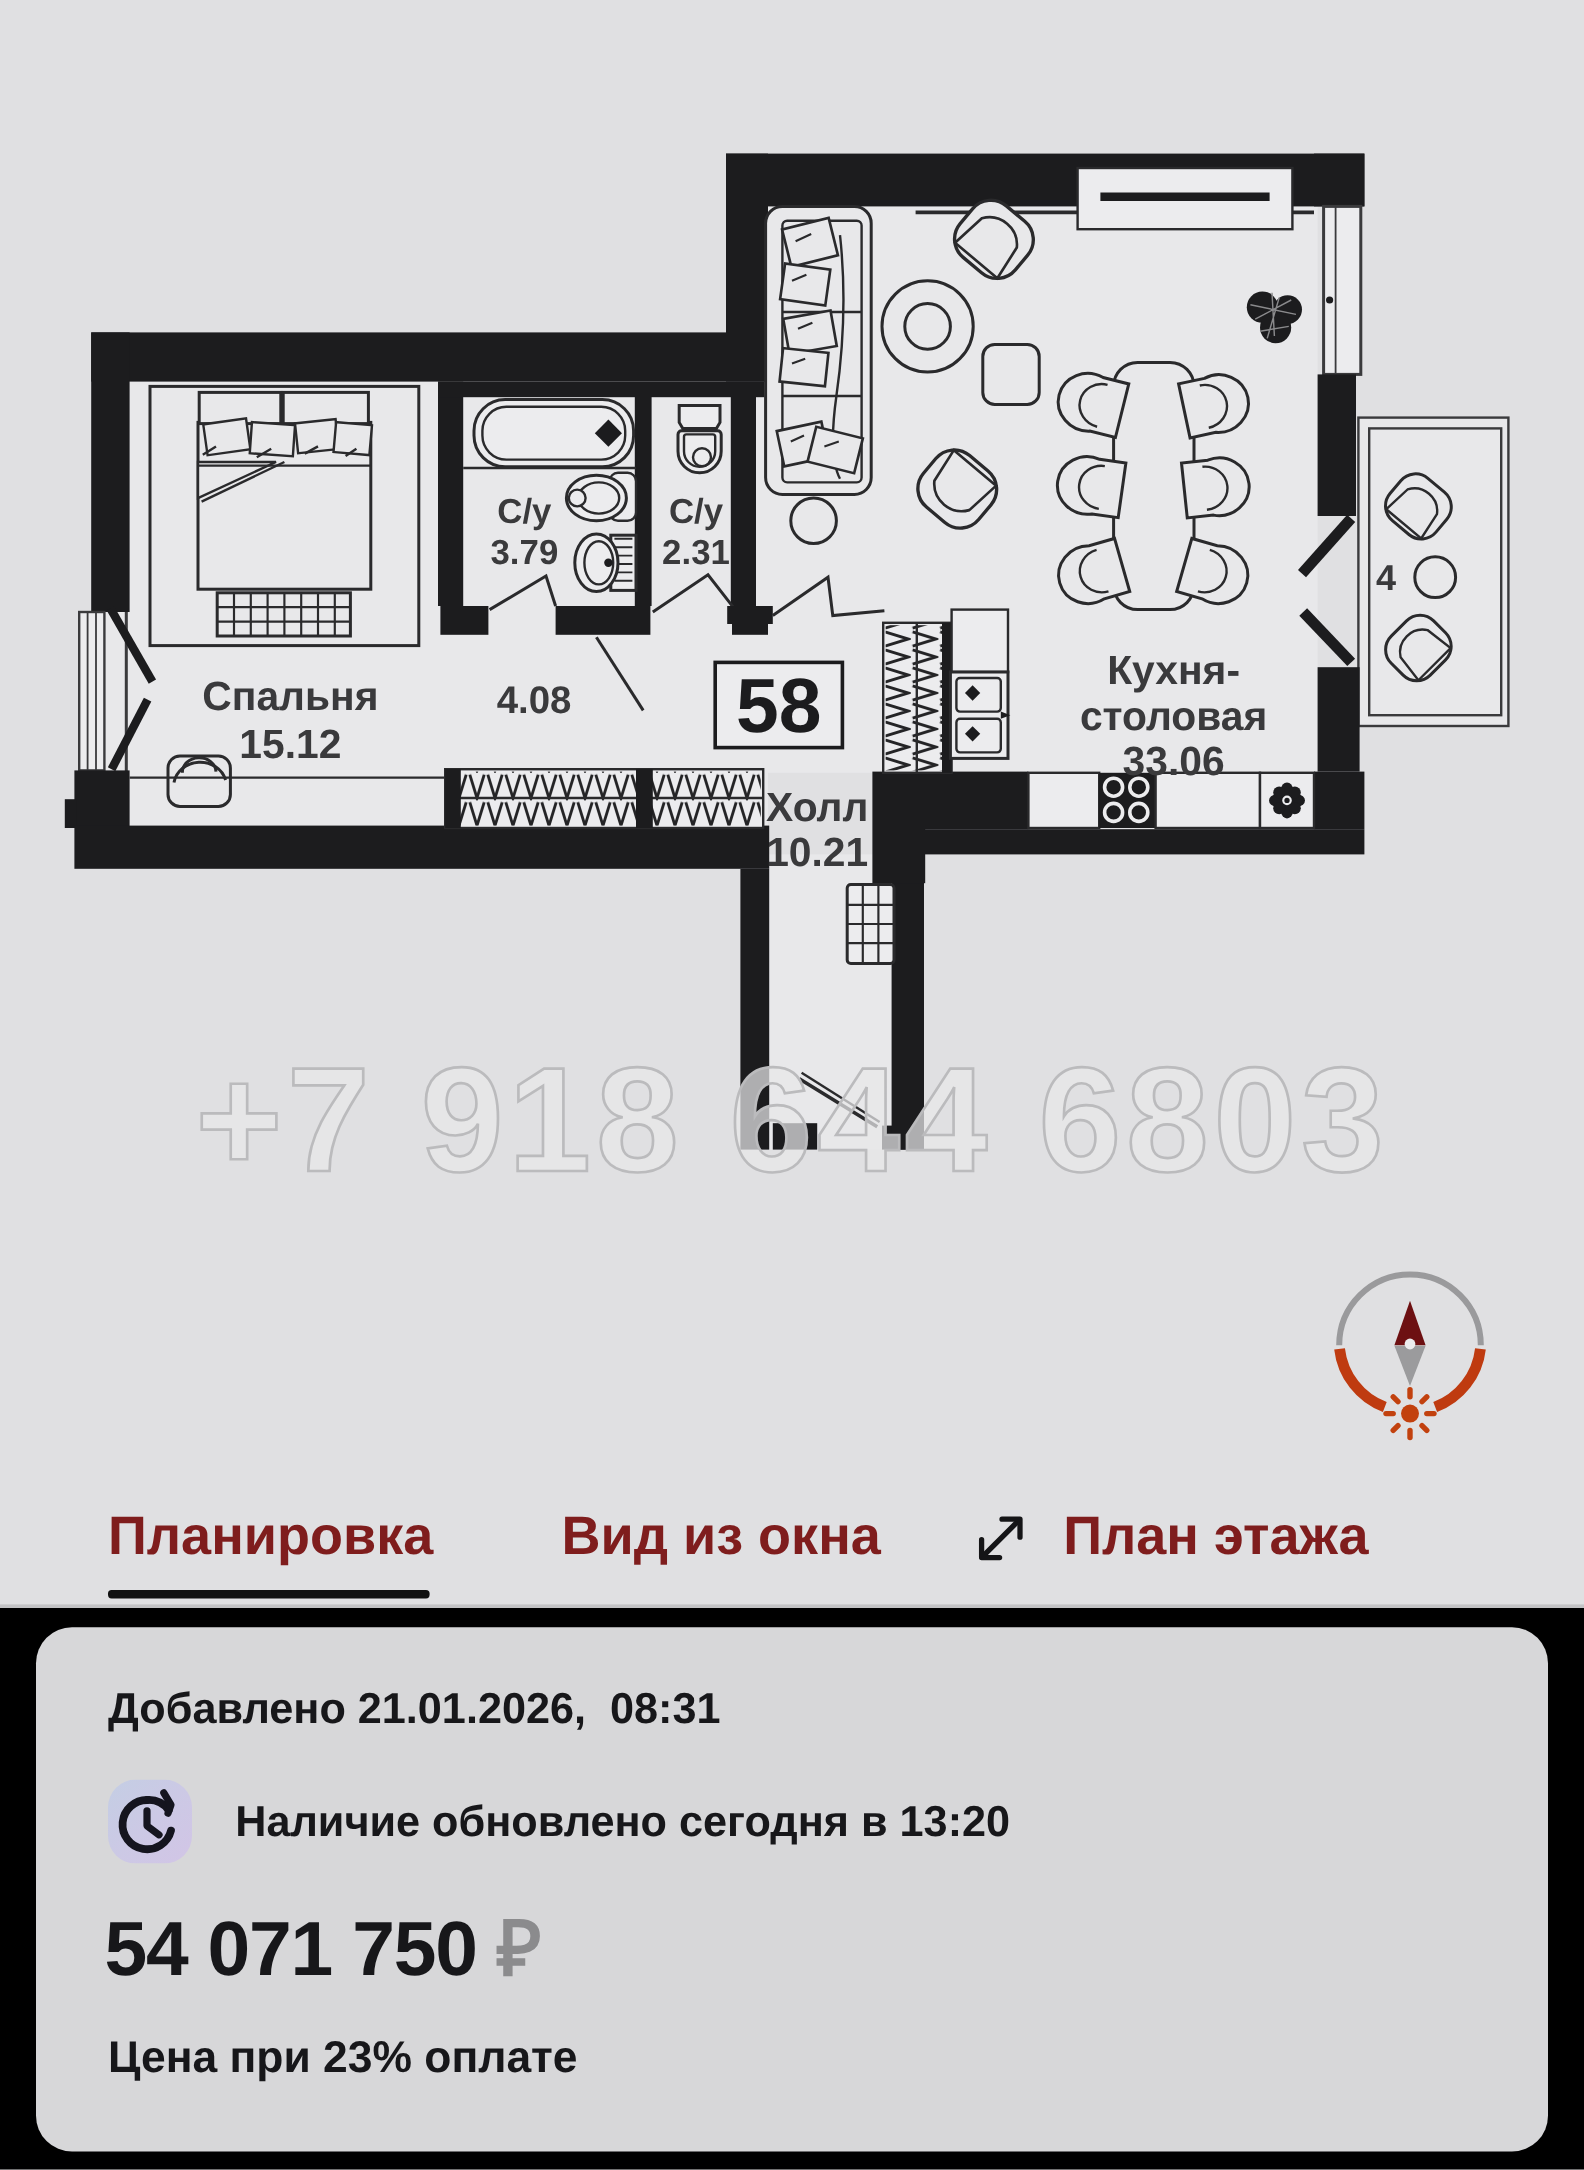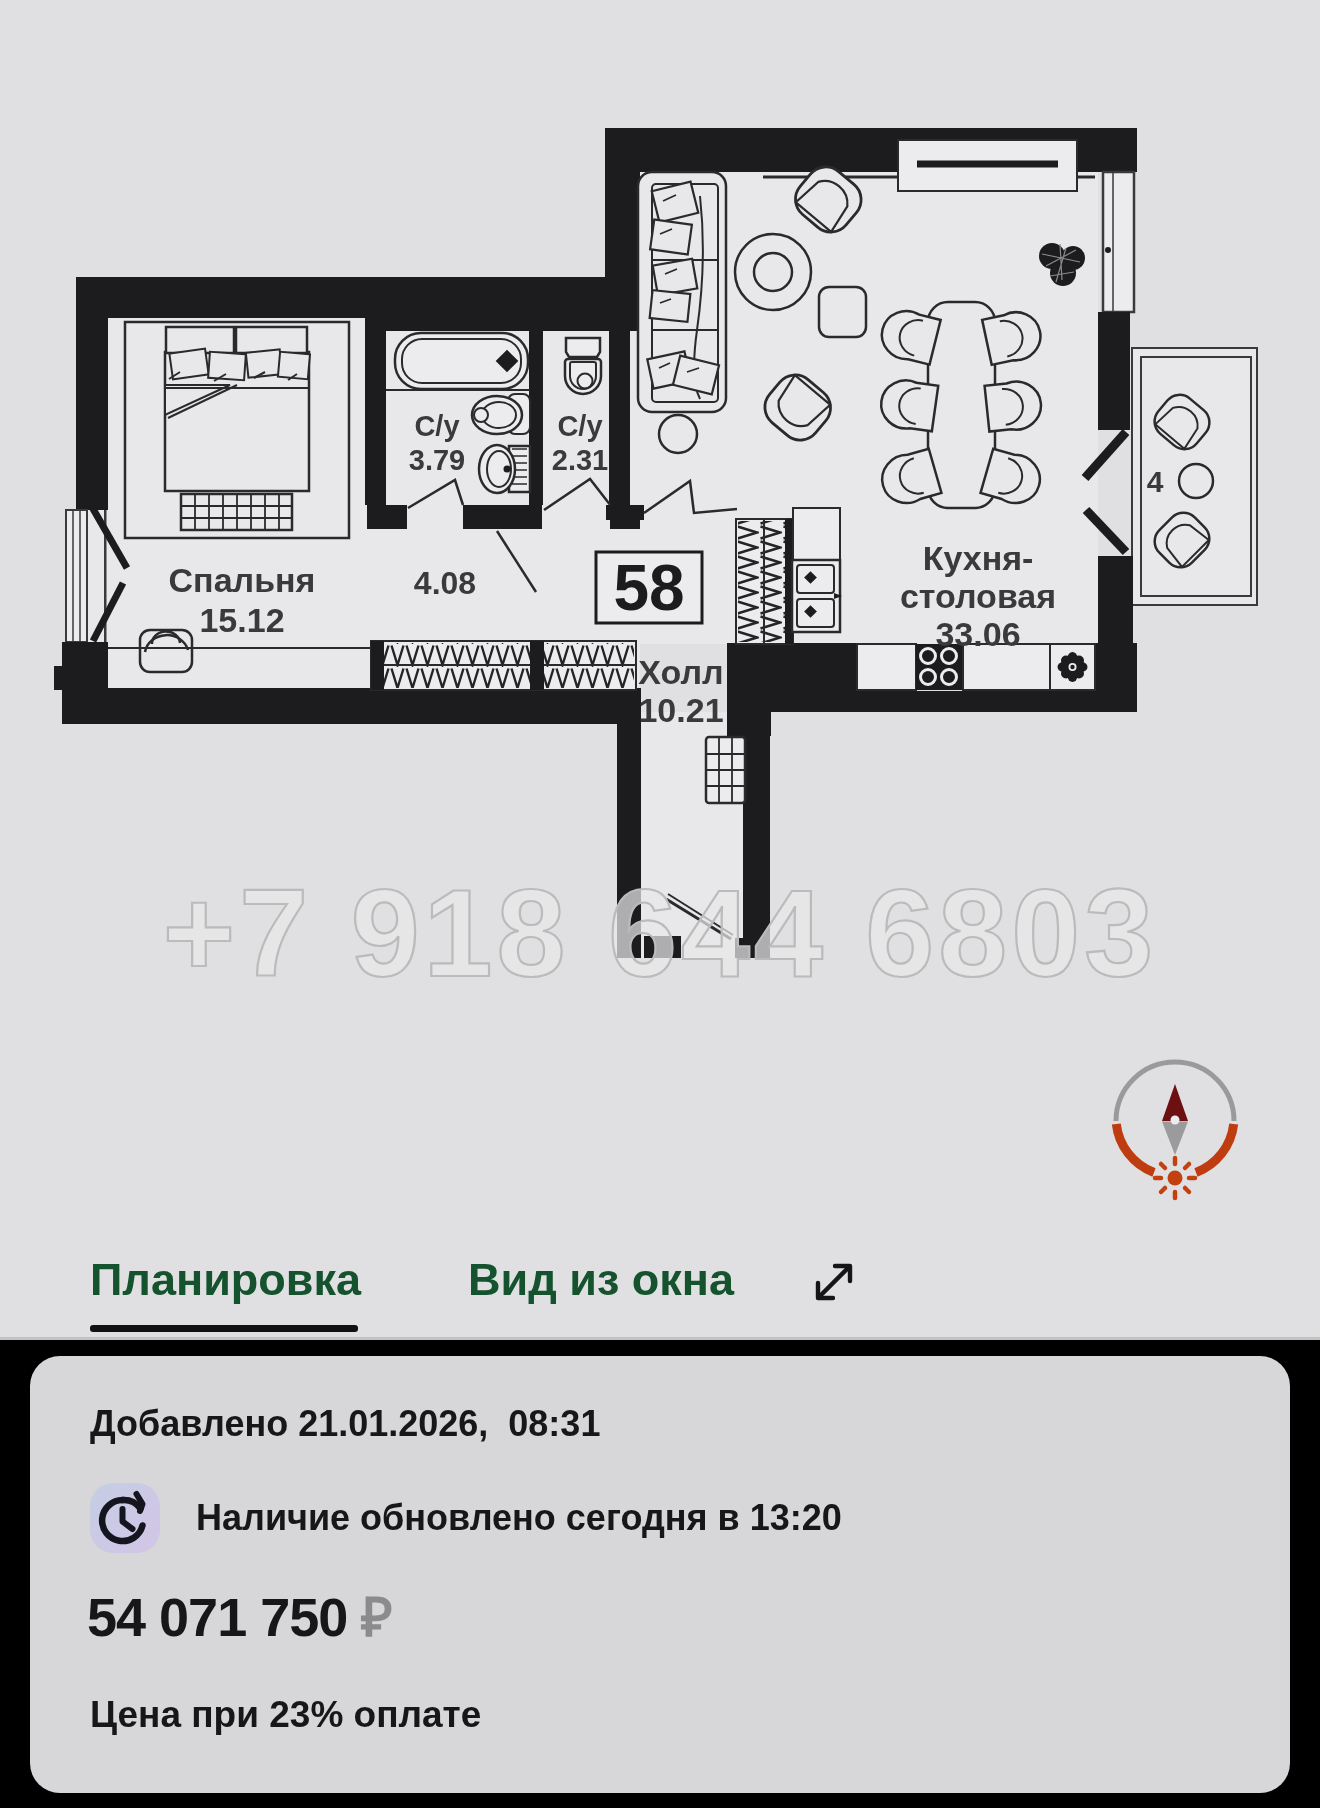--- a/index.html
+++ b/index.html
@@ -1,21 +1,21 @@
 <!DOCTYPE html>
 <html><head>
 <meta charset="utf-8">
 <style>
   html,body{margin:0;padding:0;}
   body{width:1320px;height:1808px;position:relative;overflow:hidden;
        font-family:"Liberation Sans",sans-serif;background:#e0e0e2;}
   .abs{position:absolute;}
   #photo{left:0;top:0;width:1320px;height:1339px;background:#e0e0e2;}
   #tabs{left:0;top:1252px;width:1320px;height:85px;}
-  .tab{position:absolute;top:2px;font-size:45px;font-weight:700;color:#14532d;white-space:nowrap;}
+  .tab{position:absolute;top:2px;font-size:45px;font-weight:700;color:#7f1d1d;white-space:nowrap;}
   #divider{left:0;top:1337px;width:1320px;height:3px;background:#c3c3c5;}
   #lower{left:0;top:1340px;width:1320px;height:484px;background:#000000;}
   #card{position:absolute;left:30px;top:16px;width:1260px;height:437px;border-radius:30px;background:#d7d7d9;}
   .ct{position:absolute;color:#17171a;white-space:nowrap;}
 </style>
 </head>
 <body>
 
 <div id="photo" class="abs">
 <svg width="1320" height="1339" viewBox="0 0 1320 1339" xmlns="http://www.w3.org/2000/svg">
@@ -400,20 +400,21 @@
   <div class="tab" style="left:468px;">Вид из окна</div>
 
   <svg style="position:absolute;left:811px;top:7px;" width="46" height="46" viewBox="0 0 46 46">
     <g stroke="#151517" stroke-width="4.4" fill="none" stroke-linecap="round" stroke-linejoin="round">
       <path d="M8 38 L38 8"></path>
       <path d="M24 7 L39 7 L39 22"></path>
       <path d="M22 39 L7 39 L7 24"></path>
     </g>
   </svg>
 
+  <div class="tab" style="left:886px;">План этажа</div>
 </div>
 
 <div id="divider" class="abs"></div>
 
 <div id="lower" class="abs">
 
   <div id="card">
 
     <div class="ct" style="left:60px;top:47px;font-size:36px;font-weight:600;">Добавлено 21.01.2026,&nbsp; 08:31</div>
 
@@ -429,17 +430,17 @@
       <g fill="none" stroke="#15151f" stroke-width="6.5" stroke-linecap="round">
         <path d="M33 17 A 20.5 20.5 0 1 0 52.5 42.5"></path>
         <path d="M33 17 A 20.5 20.5 0 0 1 50.5 25.5"></path>
         <path d="M46.5 11 L52.5 21 L50 28" stroke-width="6" stroke-linejoin="round"></path>
         <path d="M32.5 26 L32.5 38.5 L42.5 46" stroke-width="6" stroke-linejoin="round"></path>
       </g>
     </svg>
 
     <div class="ct" style="left:166px;top:141px;font-size:36px;font-weight:700;">Наличие обновлено сегодня в 13:20</div>
 
-    <div class="ct" style="left:57px;top:222px;font-size:54px;font-weight:900;letter-spacing:-1px;">54 071 750 <span style="color:#8b8b8d;">₽</span></div>
+    <div class="ct" style="left:57px;top:222px;font-size:64px;font-weight:900;letter-spacing:-1px;">54 071 750 <span style="color:#8b8b8d;">₽</span></div>
 
     <div class="ct" style="left:60px;top:338px;font-size:37px;font-weight:700;">Цена при 23% оплате</div>
   </div>
 </div>
 
 </body></html>

